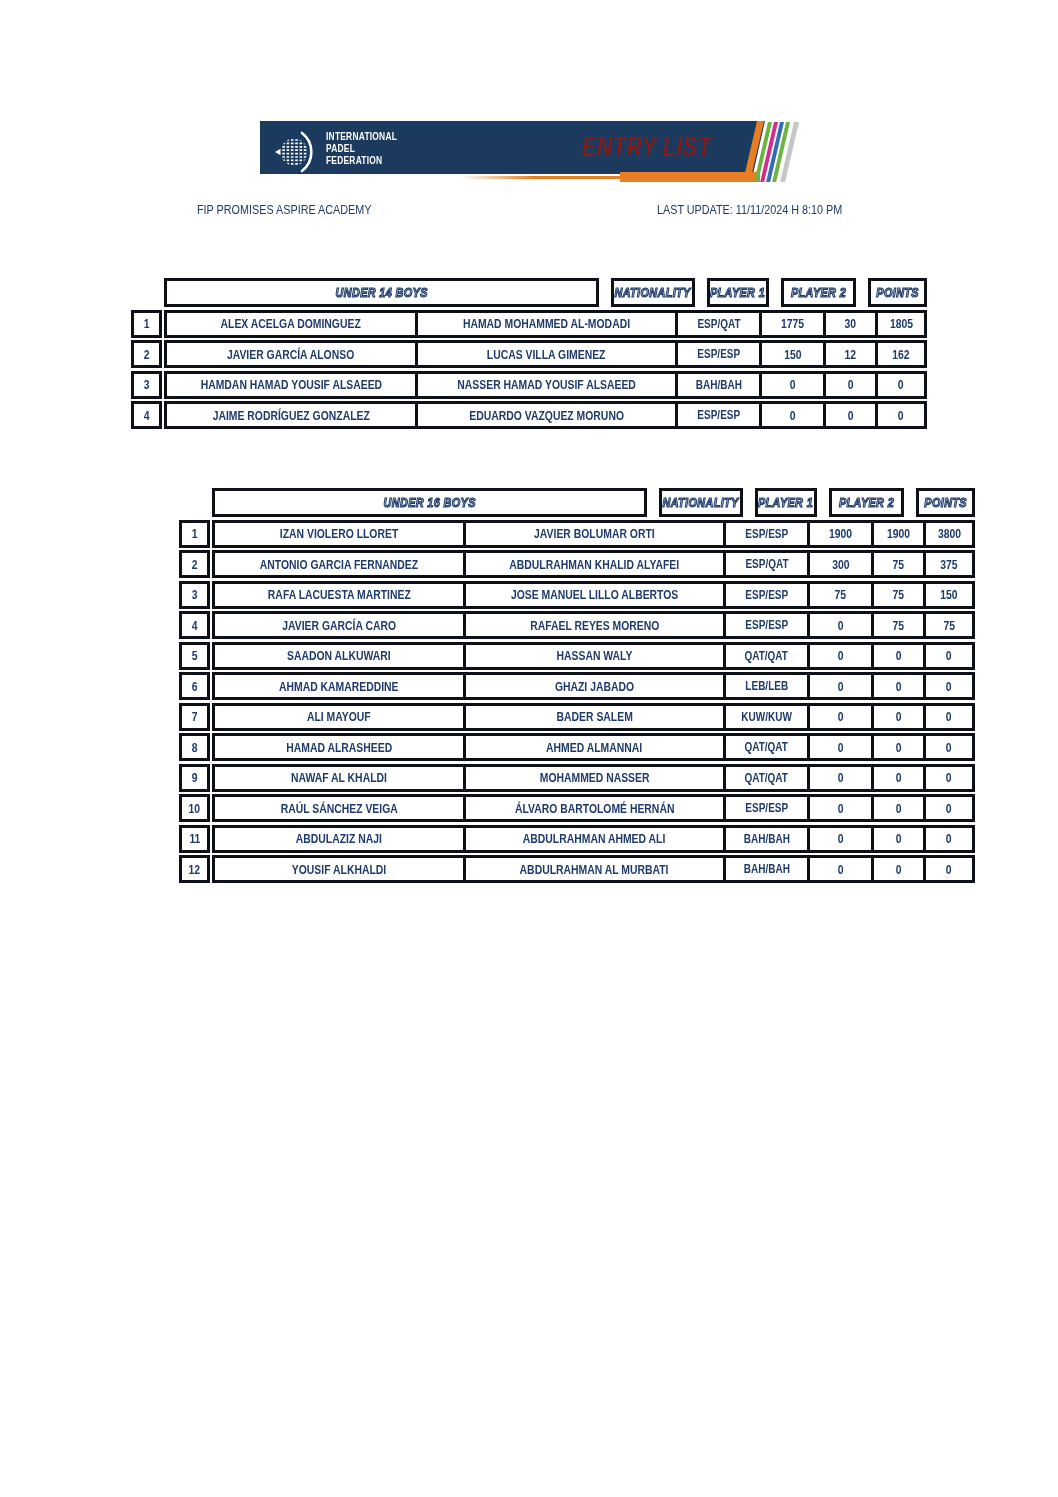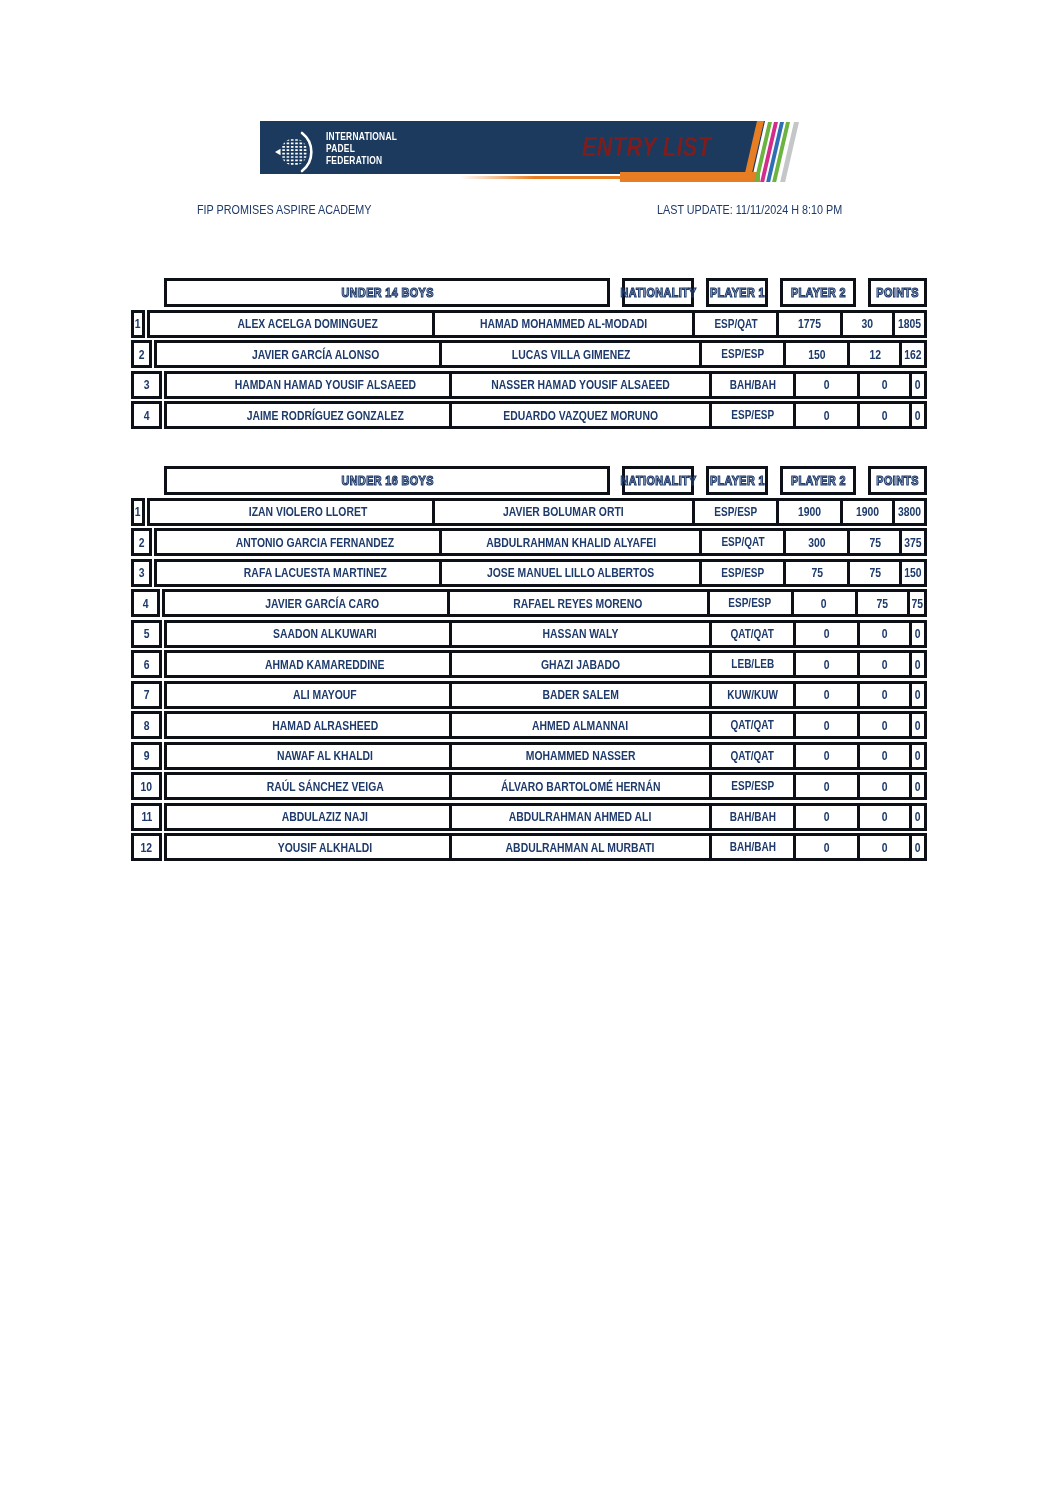--- a/index.html
+++ b/index.html
@@ -37,40 +37,40 @@
 
   
   .event-title { position:absolute; left:197px; top:202px; color:#1e3a6b;
                  font-weight:normal; font-size:13.5px; }
   .last-update { position:absolute; left:657px; top:202px; color:#1e3a6b;
                  font-weight:normal; font-size:13.5px; }
 
   
   .table-section { position:absolute; left:131px; width:796px; }
   .t14 { top:278px; }
-  .t16 { top:466px; }
-
-  .thead { display:flex; margin-left:33px; gap:12px; height:29px; margin-bottom:2.5px; }
+  .t16 { top:488px;margin-left:48px; }
+
+  .thead { display:flex; margin-left:33px; gap:12px; height:29px; margin-bottom:2.5px;font-style:italic; }
   .hbox { border:3px solid #0d1016; background:#ffffff; display:flex;
           align-items:center; justify-content:center; }
   .h-title { width:482px; }
-  .h-nat   { width:72px; }
+  .h-nat   { width:84px; }
   .h-p1    { width:62px; }
   .h-p2    { width:81px; }
   .h-pts   { flex:1; }
   .outline {
     font-weight:bold; font-size:13.5px; letter-spacing:0.5px;
     color:rgba(30,58,107,0.30);
     -webkit-text-stroke:1.2px #1e3a6b;
   }
 
   .trow { display:flex; gap:2px; height:28px; margin-bottom:2.5px; }
   .box { border:3px solid #0d1016; background:#ffffff; }
   .rank { width:31px; display:flex; align-items:center; justify-content:center; }
-  .main { flex:1; display:flex; align-items:stretch;padding-left:34px; }
+  .main { flex:1; display:flex; align-items:stretch; }
   .cell { display:flex; align-items:center; justify-content:center; }
   .bl { border-left:3px solid #0d1016; }
   .c-n1  { width:248px; }
   .c-n2  { width:260px; }
   .c-nat { width:84px; }
   .c-p1  { width:64px; }
   .c-p2  { width:52px; }
   .c-pts { flex:1; }
   .cell-text, .rank-text { font-weight:bold; font-size:13px; color:#1e3a6b; }
   .nat-text { font-size:12.5px; }

